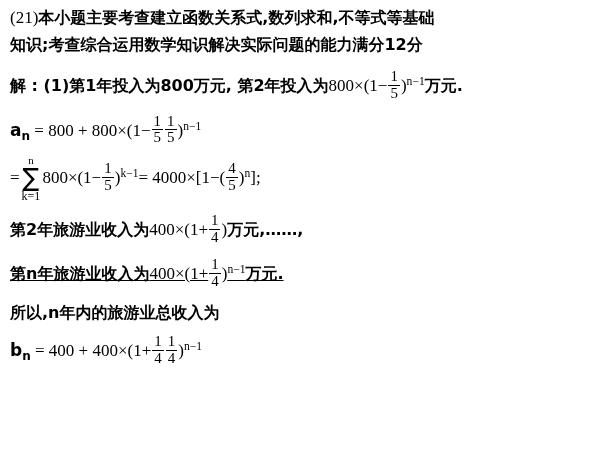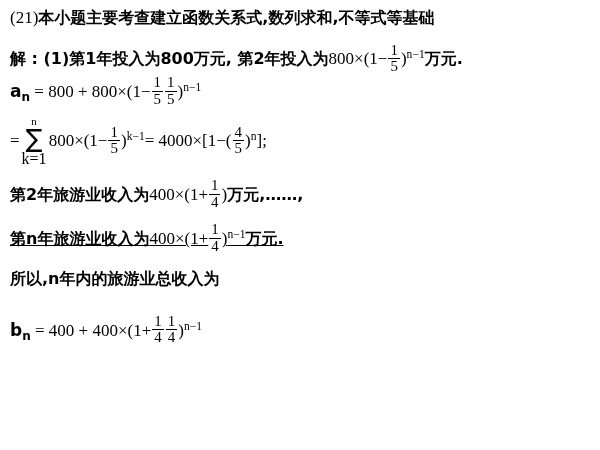--- a/index.html
+++ b/index.html
@@ -82,45 +82,48 @@
     line-height: 1;
   }
   .sum .big {
     display: block;
     font-size: 25px;
     line-height: 0.95;
     font-family: "DejaVu Sans", sans-serif;
   }
   .sum .bot {
     display: block;
-    font-size: 16px;
+    font-size: 12px;
     line-height: 1;
   }
   .row1 { margin-top: 2px; }
   .row2 { margin-top: 7px; }
   .row3 { margin-top: 16px; }
   .row4 { margin-top: 14px; }
-  .row5 { }
+  .row5 { margin-top: 12px; }
   .row6 { margin-top: 8px; }
   .row7 { margin-top: 10px; }
   .row8 { margin-top: 12px; }
   .row9 { margin-top: 12px; text-decoration: underline; }
   .row10 { margin-top: 12px; }
-  .row11 { margin-top: 27px; }
+  .row11 { margin-top: 13px; }
 </style>
 </head>
 <body>
 
 <div class="page">
 
   <div class="line row1">
     
     <span class="math">(21)</span><span class="cn">本小题主要考查建立函数关系式,数列求和,不等式等基础</span>
   </div>
 
+  <div class="line row2">
+    <span class="cn">知识;考查综合运用数学知识解决实际问题的能力满分12分</span>
+  </div>
 
   <div class="line row3">
     <span class="cn">解 : (1)第1年投入为800万元, 第2年投入为</span><span class="math"><span>800×(1−</span><span class="frac"><span class="num">1</span><span class="den">5</span></span><span>)</span><span class="sup">n−1</span></span><span class="cn">万元.</span>
   </div>
 
 
   <div class="line row5">
     <span class="math"><span class="cn" style="font-size:17px">a</span><span class="cn sub" style="font-size:12px">n</span>
       <span>=</span>
       <span>800 + 800×(1−</span><span class="frac"><span class="num">1</span><span class="den">5</span></span><span class="frac"><span class="num">1</span><span class="den">5</span></span><span>)</span><span class="sup">n−1</span>

